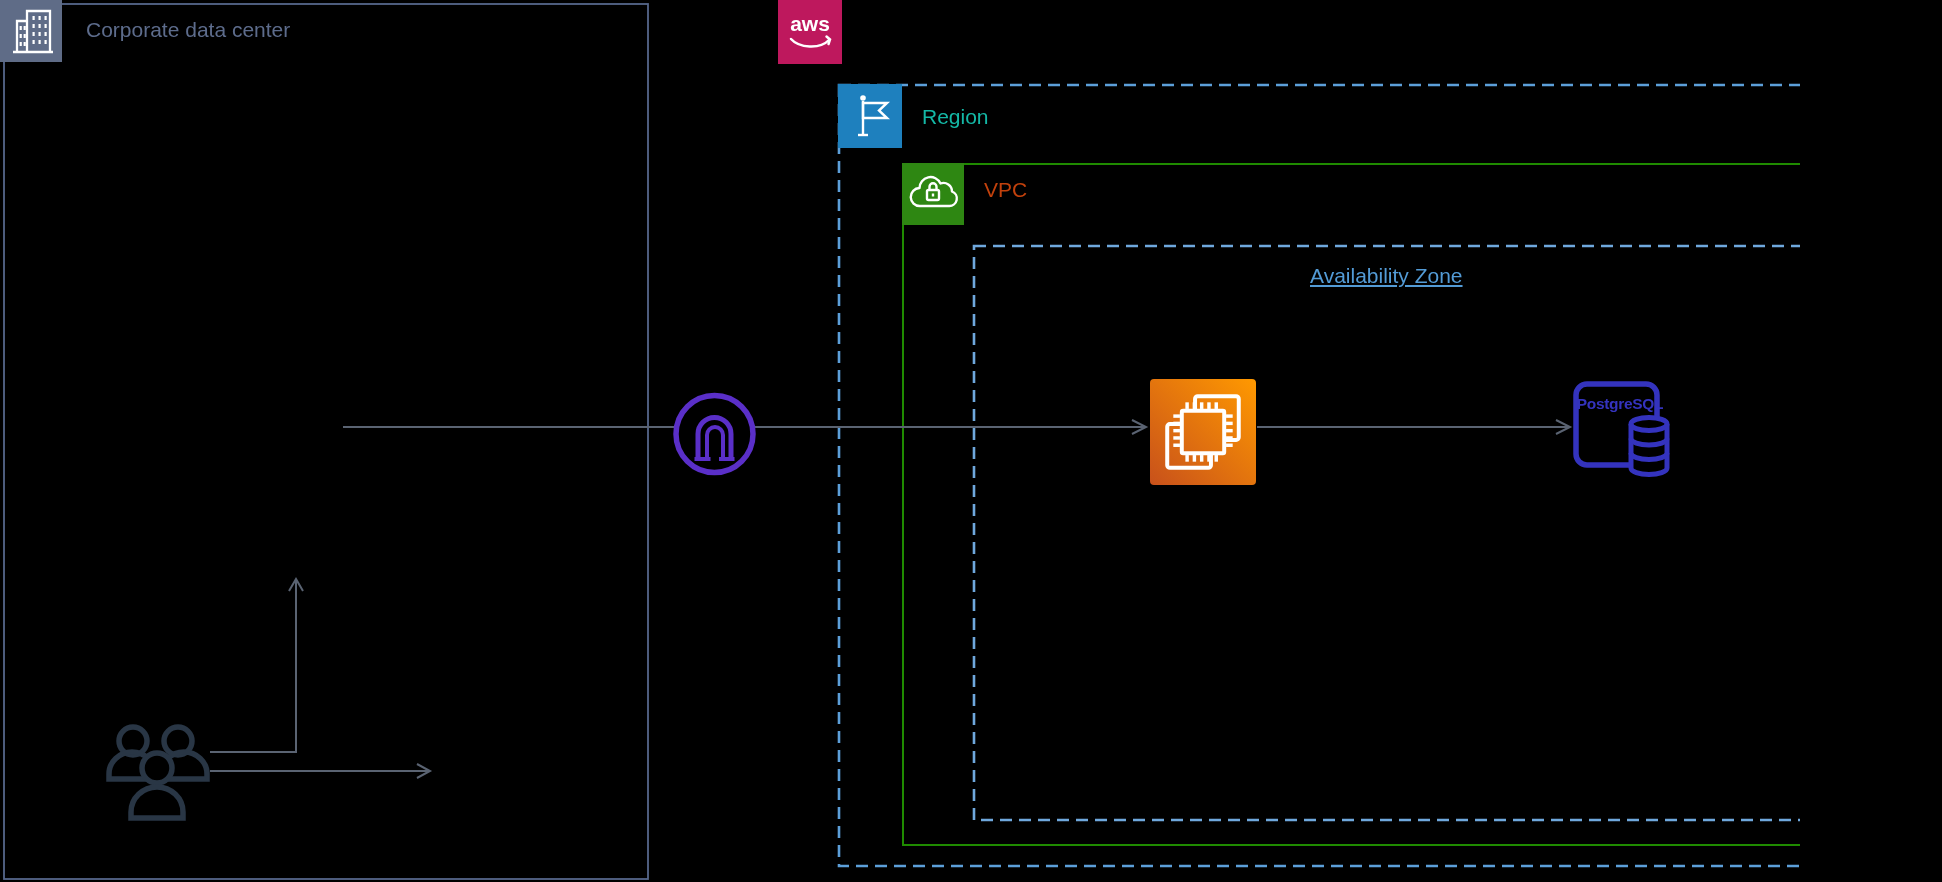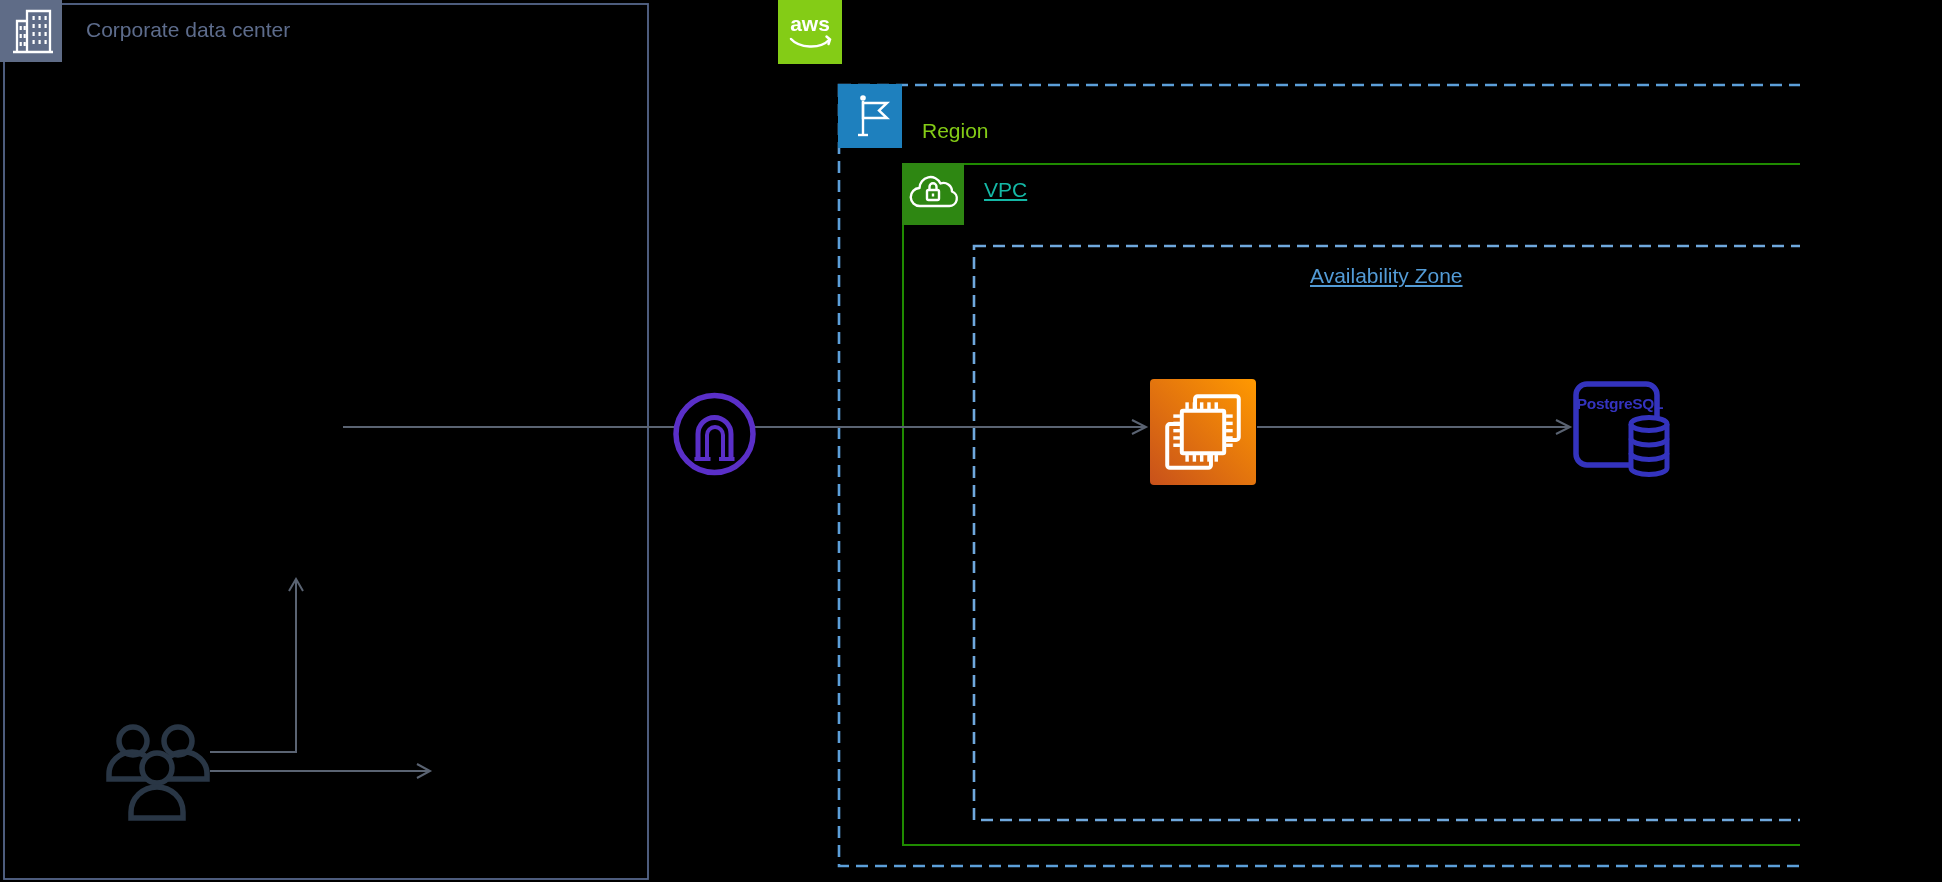--- a/index.html
+++ b/index.html
@@ -6,24 +6,24 @@
   html,body { background:#000; }
   body { font-family:"Liberation Sans", sans-serif; }
   #canvas {
     position:relative; width:1800px; height:882px;
     background:#000; overflow:hidden;
   }
   #strokes { position:absolute; left:0; top:0; width:1942px; height:882px; }
   .icon-sq { position:absolute; display:flex; justify-content:center; }
   .label { position:absolute; font-size:21px; line-height:1.2; white-space:nowrap; }
   .lbl-corporate { color:#5D6C8C; }
-  .lbl-region    { color:#84cc16;margin-top:14px; }
-  .lbl-vpc       { color:#14b8a6;text-decoration:underline; }
+  .lbl-region    { color:#14b8a6; }
+  .lbl-vpc       { color:#c2410c; }
   .lbl-az        { color:#539BD6; }
-  .aws-logo { position:absolute; background:#84cc16; }
+  .aws-logo { position:absolute; background:#be185d; }
 </style>
 </head>
 <body>
 
 <div id="canvas">
 
   <svg id="strokes">
 
     <rect x="4" y="4" width="644" height="875" fill="none" stroke="#56678B" stroke-width="1.8"></rect>
 

